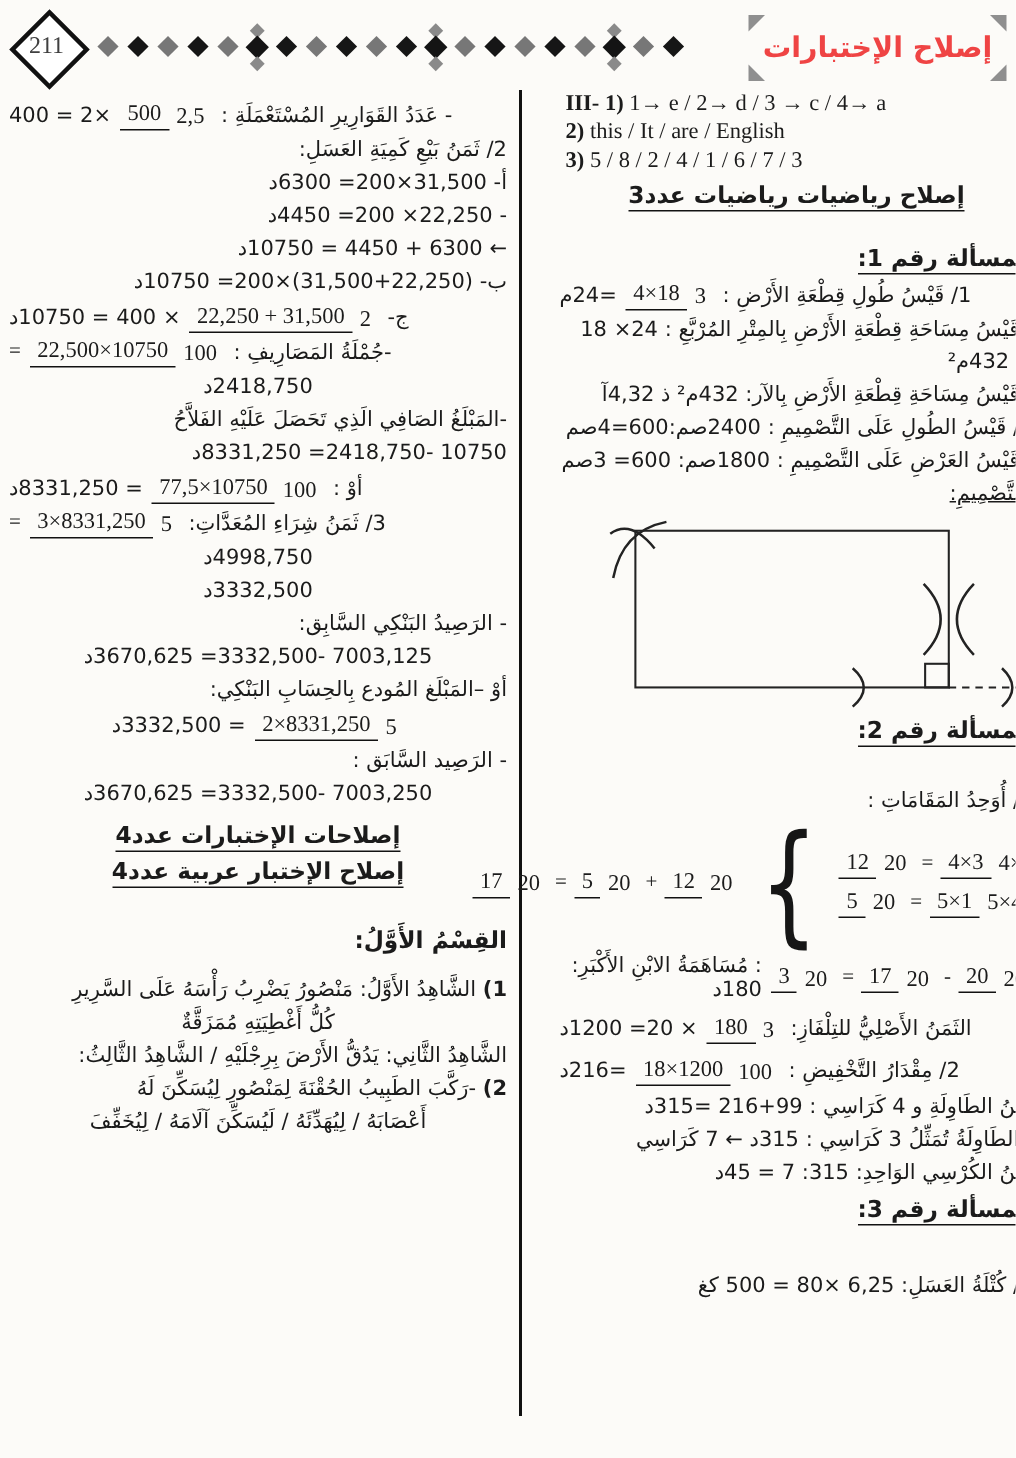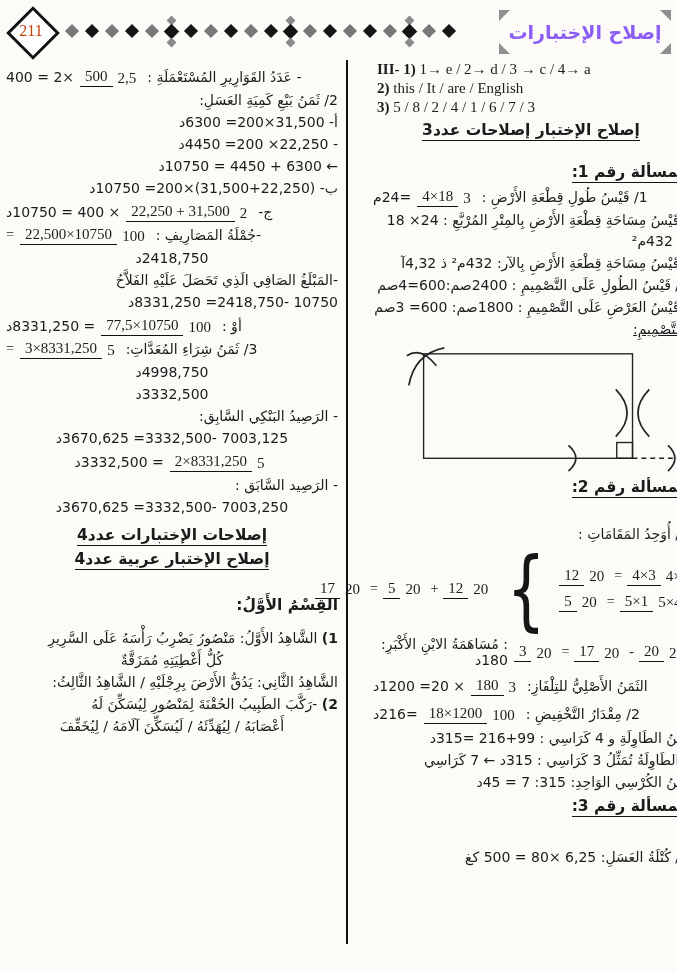--- a/index.html
+++ b/index.html
@@ -4,30 +4,30 @@
 <style>
   html,body{margin:0;padding:0;}
   body{width:677px;height:972px;font-family:"DejaVu Sans",sans-serif;color:#1b1b1b;}
   .page{position:relative;width:677px;height:972px;background:#fcfbf8;overflow:hidden;direction:rtl;}
 
   
   .header{position:absolute;top:2px;left:0;right:0;height:56px;direction:ltr;}
   .badge{position:absolute;left:8px;top:6px;width:46px;height:46px;}
   .badge .rot{position:absolute;left:6px;top:6px;width:32px;height:32px;border:3px solid #111;transform:rotate(45deg);background:#fff;}
   .badge .num{position:absolute;left:0;top:0;width:46px;height:46px;display:flex;align-items:center;justify-content:center;
-    font-family:"Liberation Serif",serif;font-size:16px;color:#c2410c;}
+    font-family:"Liberation Serif",serif;font-size:16px;color:#404040;}
   .diamonds{position:absolute;left:62px;top:12px;height:34px;width:428px;display:flex;align-items:center;}
   .dm{display:inline-block;width:10px;height:10px;transform:rotate(45deg);background:#777;margin:0 5px;flex:none;}
   .dm.k{background:#161616;}
   .cl{display:inline-flex;flex-direction:column;align-items:center;margin:0 4px;flex:none;}
   .cl .t,.cl .b{width:7px;height:7px;transform:rotate(45deg);background:#8a8a8a;}
   .cl .m{width:11px;height:11px;transform:rotate(45deg);background:#141414;margin:2px 0;}
   .titlebox{position:absolute;right:6px;top:8px;width:172px;height:44px;}
   .titlebox .txt{position:absolute;inset:0;display:flex;align-items:center;justify-content:center;
-    font-weight:700;font-size:19px;color:#8b5cf6;}
+    font-weight:700;font-size:19px;color:#ef4444;}
   .corner{position:absolute;width:0;height:0;}
   .c-tl{left:0;top:0;border-top:11px solid #8f8f8f;border-right:11px solid transparent;}
   .c-tr{right:0;top:0;border-top:11px solid #8f8f8f;border-left:11px solid transparent;}
   .c-bl{left:0;bottom:0;border-bottom:11px solid #8f8f8f;border-right:11px solid transparent;}
   .c-br{right:0;bottom:0;border-bottom:11px solid #8f8f8f;border-left:11px solid transparent;}
 
   
   .divider{position:absolute;left:346px;top:60px;height:884px;width:2px;background:#111;}
   .col-left{position:absolute;top:64px;left:6px;width:332px;text-align:right;font-size:14px;}
   .col-right{position:absolute;top:60px;left:373px;width:316px;text-align:right;font-size:14px;}
@@ -174,20 +174,21 @@
           <span class="fn">3×8331,250</span>
           <span class="fd">5</span>
         </span>
       <span class="op">=</span>
     </div>
     <div class="line center">4998,750د</div>
 
     <div class="line center">3332,500د</div>
     <div class="line">- الرَصِيدُ البَنْكِي السَّابِق:</div>
     <div class="line center">7003,125 -3332,500= 3670,625د</div>
+    <div class="line">أوْ –المَبْلَغ المُودع بِالحِسَابِ البَنْكِي:</div>
 
     <div class="fline center">
       <span class="frac">
           <span class="fn">2×8331,250</span>
           <span class="fd">5</span>
         </span>
       <span>= 3332,500د</span>
     </div>
 
     <div class="line">- الرَصِيد السَّابَق :</div>
@@ -219,21 +220,21 @@
     </div>
     <div class="eng">
       <b>2)</b>
       <span>this / It / are / English</span>
     </div>
     <div class="eng">
       <b>3)</b>
       <span>5 / 8 / 2 / 4 / 1 / 6 / 7 / 3</span>
     </div>
 
-    <div class="hd c mt4"><span class="u">إصلاح الإختبار إصلاحات عدد3</span></div>
+    <div class="hd c mt4"><span class="u">إصلاح رياضيات رياضيات عدد3</span></div>
 
     <div class="hd mt22"><span class="u">المسألة رقم 1:</span></div>
 
     <div class="fline mt4">
       <span>1/ قَيْسُ طُولِ قِطْعَةِ الأَرْضِ :</span>
       <span class="frac">
           <span class="fn">4×18</span>
           <span class="fd">3</span>
         </span>
       <span>=24م</span>

